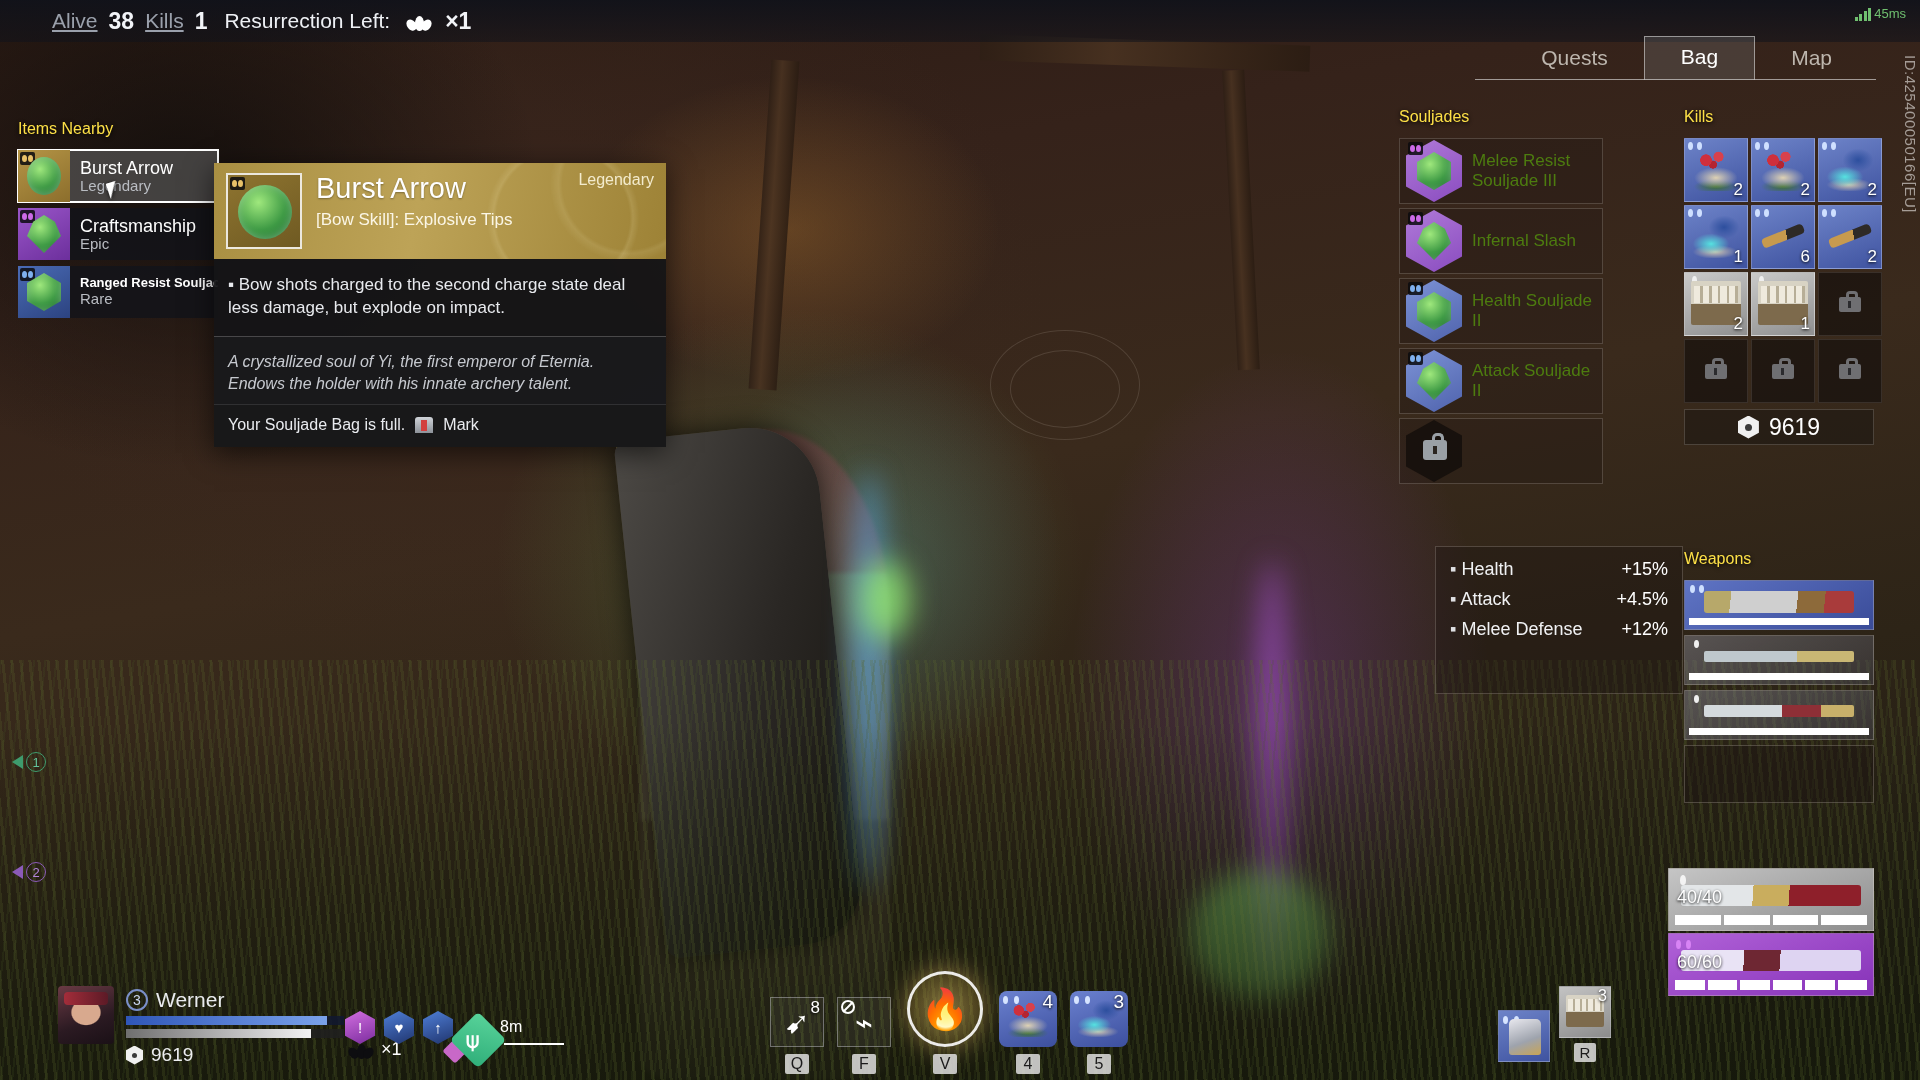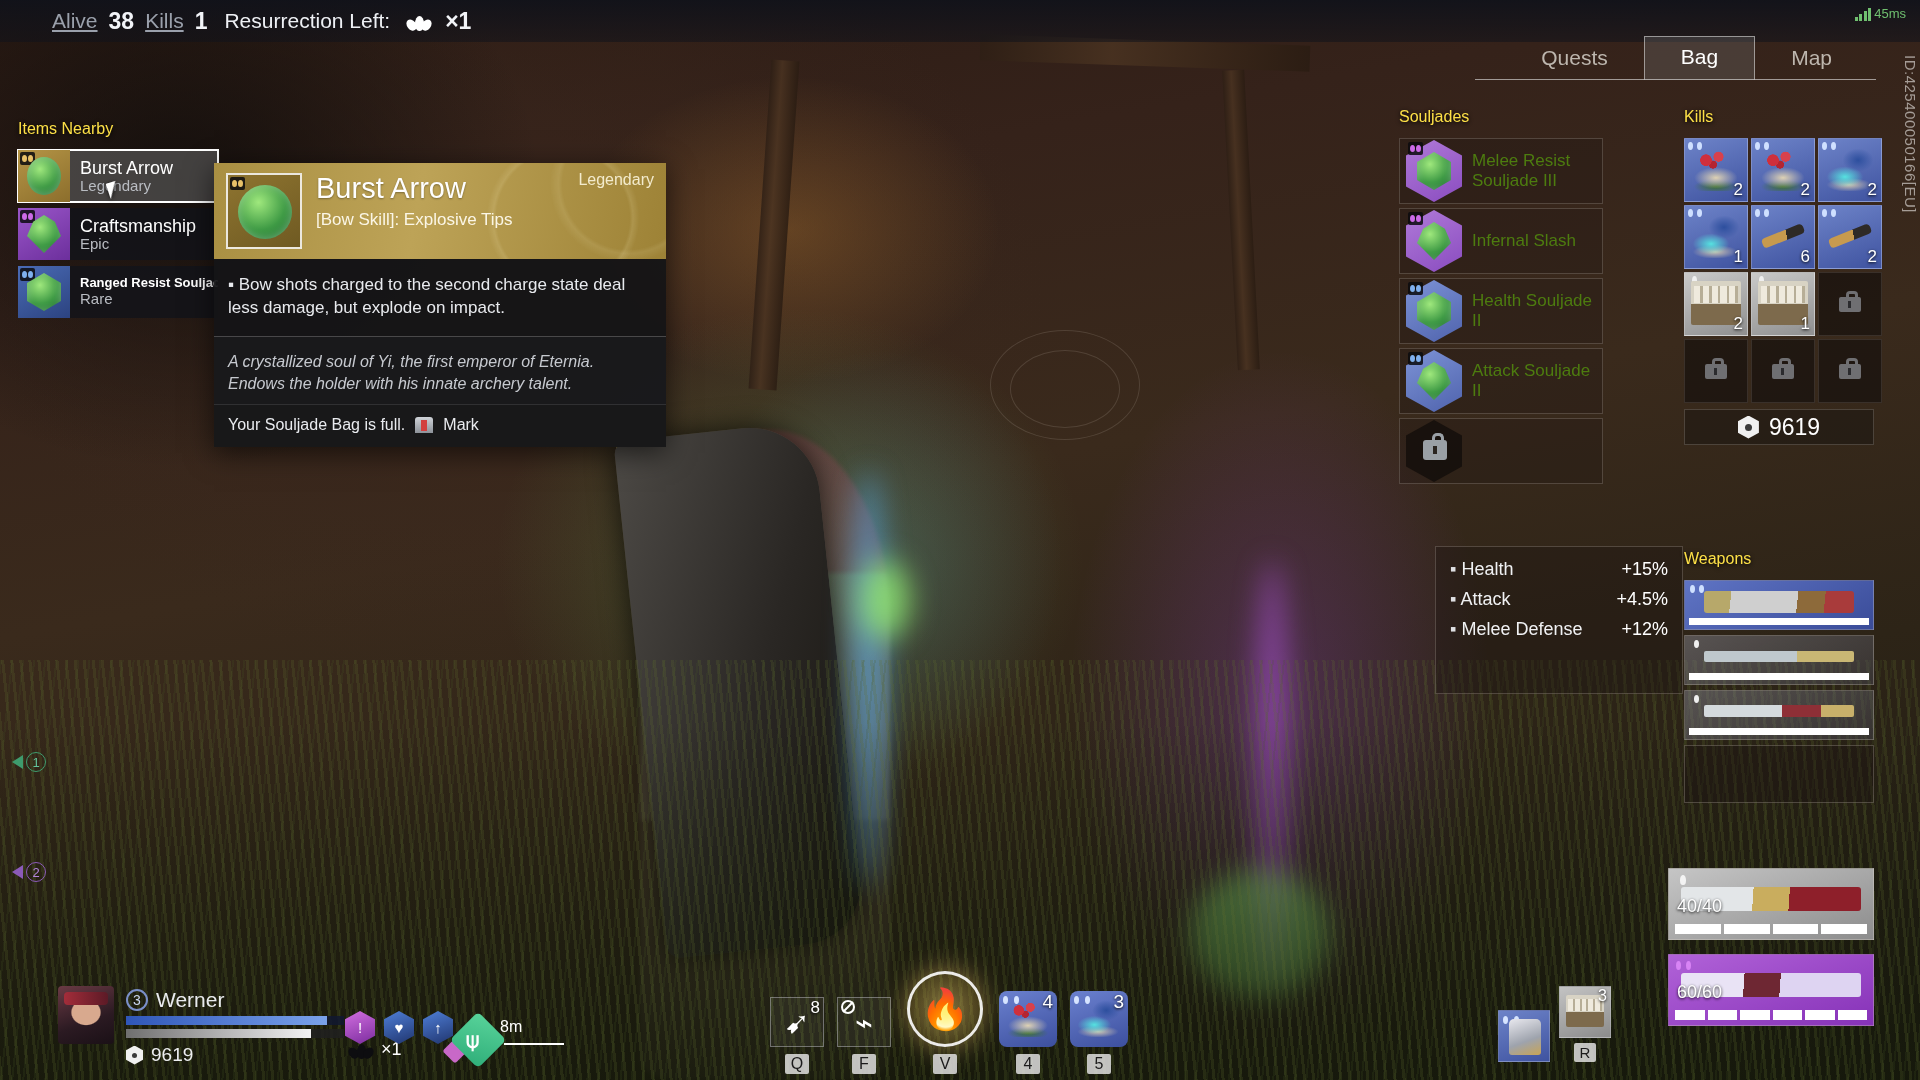--- a/index.html
+++ b/index.html
@@ -336,21 +336,21 @@
   .sword-a { background: linear-gradient(96deg, #b7a86a 0 18%, #cfcfcf 18% 62%, #8d6a3a 62% 80%, #a93b3b 80% 100%); border-radius: 3px; }
   .sword-b { background: linear-gradient(92deg, #bfc8cd 0 62%, #c9b774 62% 100%); border-radius: 2px; height: 22%; top: 32%; }
   .sword-c { background: linear-gradient(92deg, #d4dadd 0 52%, #8e2f36 52% 78%, #c8b06a 78% 100%); border-radius: 2px; height: 24%; top: 30%; }
   .wep-pip { position: absolute; left: 5px; top: 4px; width: 14px; height: 10px; }
   .wep-pip::before, .wep-pip::after { content:""; position:absolute; top:0; width:5px; height:8px; border-radius:50%; background:#cfe0ff; }
   .wep-pip::before { left:0; } .wep-pip::after { right:0; }
   .wep-pip.one::after { display: none; } .wep-pip.one::before { left: 4px; background: #efefef; }
 
   
   #ammo { position: absolute; left: 1668px; top: 868px; width: 206px; }
-  .ammo-card { position: relative; height: 72px; margin-bottom: 14px; border: 1px solid rgba(175,165,155,.35); }
+  .ammo-card { position: relative; height: 63px; margin-bottom: 2px; border: 1px solid rgba(175,165,155,.35); }
   .ammo-card.grey { background: linear-gradient(160deg, #c5c5c5, #8d8d8d); }
   .ammo-card.purple { background: linear-gradient(160deg, #b162d8, #8632b8); }
   .ammo-card .ammo-img { position: absolute; left: 6%; top: 26%; width: 88%; height: 34%; border-radius: 3px; }
   .grey .ammo-img { background: linear-gradient(94deg, #e3e6e8 0 40%, #c9ad5e 40% 60%, #8e1f2a 60% 100%); }
   .purple .ammo-img { background: linear-gradient(94deg, #e9e3f5 0 35%, #6e2733 35% 55%, #ded4f2 55% 100%); }
   .ammo-count { position: absolute; left: 8px; bottom: 22px; color: #fff; font-size: 18px; text-shadow: 0 1px 3px #000; }
   .ammo-seg { position: absolute; left: 6px; right: 6px; bottom: 5px; height: 10px; display: flex; gap: 3px; }
   .ammo-seg i { flex: 1; background: #fff; }
   .ammo-pip { position: absolute; left: 7px; top: 6px; width: 15px; height: 11px; }
   .ammo-pip.white::before { content:""; position:absolute; left:4px; top:0; width:6px; height:10px; background:#f3f3f3; border-radius:50% 50% 45% 45%; }

